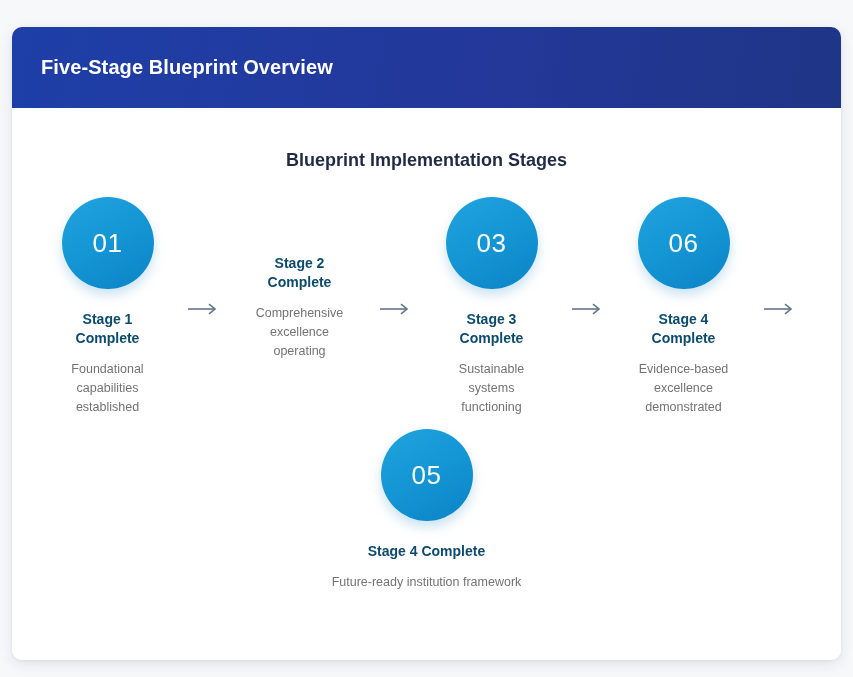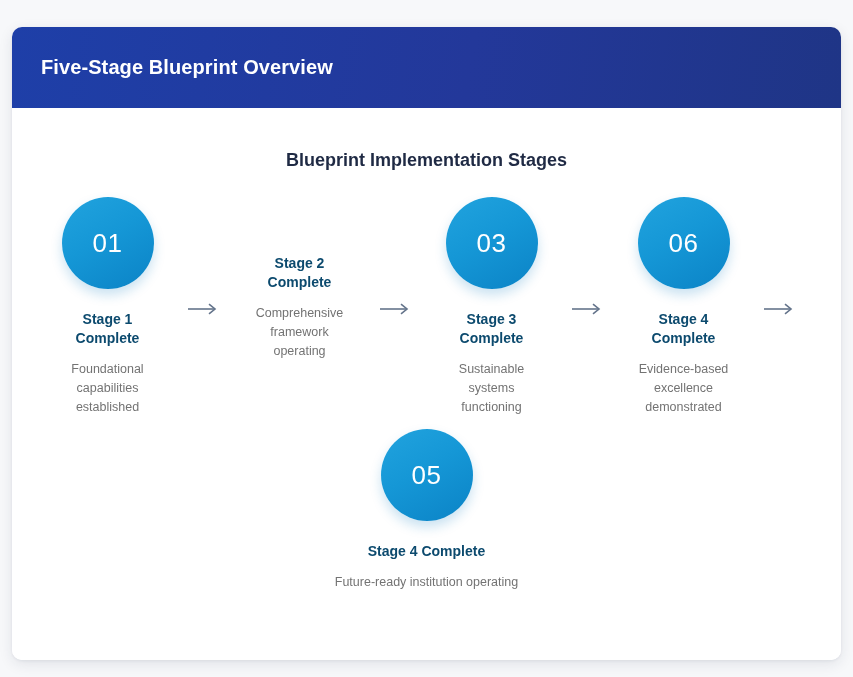--- a/index.html
+++ b/index.html
@@ -167,21 +167,21 @@
 
         <div class="arrow-connector">
           <svg width="34" height="14" viewBox="0 0 34 14" aria-hidden="true">
             <line x1="1" y1="7" x2="27" y2="7" stroke="#64748b" stroke-width="1.6"></line>
             <polyline points="22,2.2 28,7 22,11.8" fill="none" stroke="#64748b" stroke-width="1.6"></polyline>
           </svg>
         </div>
 
         <div class="stage-item">
           <div class="stage-label">Stage 2 Complete</div>
-          <div class="stage-desc">Comprehensive framework operating</div>
+          <div class="stage-desc">Comprehensive excellence operating</div>
         </div>
 
         <div class="arrow-connector">
           <svg width="34" height="14" viewBox="0 0 34 14" aria-hidden="true">
             <line x1="1" y1="7" x2="27" y2="7" stroke="#64748b" stroke-width="1.6"></line>
             <polyline points="22,2.2 28,7 22,11.8" fill="none" stroke="#64748b" stroke-width="1.6"></polyline>
           </svg>
         </div>
 
         <div class="stage-item">
@@ -214,20 +214,20 @@
           </svg>
         </div>
 
         <div class="flow-row-break"></div>
 
         <div class="stage-item wide">
           <div class="stage-circle">
             <span>05</span>
           </div>
           <div class="stage-label">Stage 4 Complete</div>
-          <div class="stage-desc">Future-ready institution operating</div>
+          <div class="stage-desc">Future-ready institution framework</div>
         </div>
 
       </div>
     </div>
 
   </div>
 </div>
 
 </body></html>

